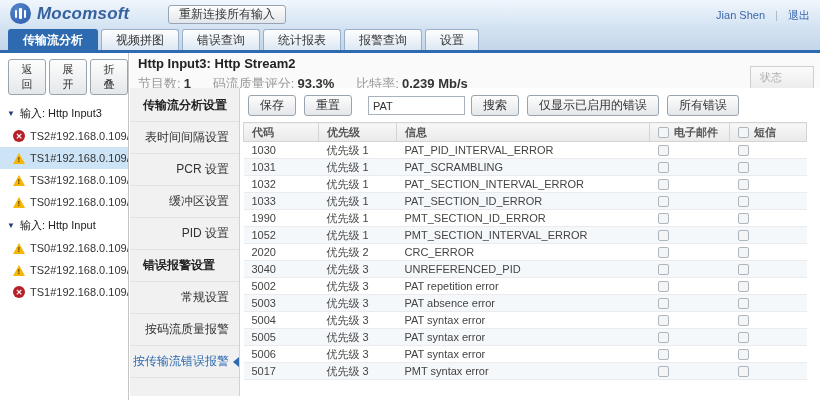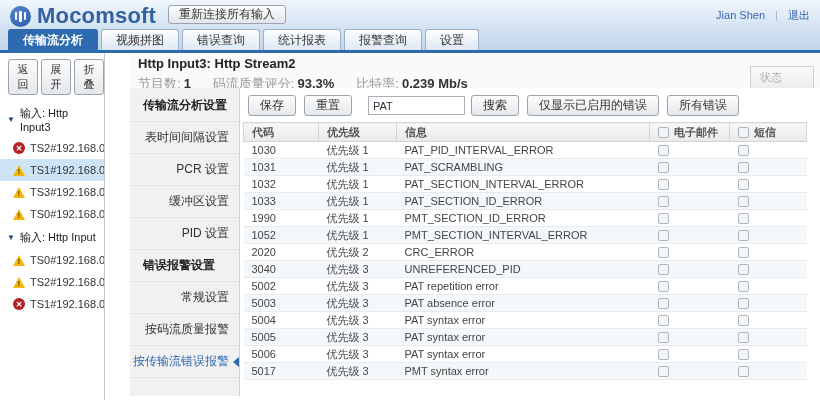--- a/index.html
+++ b/index.html
@@ -7,40 +7,40 @@
   body { font-family:"Liberation Sans", sans-serif; position:relative; background:#fff; font-size:12px; color:#333; }
 
   
   .top-header { position:absolute; left:0; top:0; width:820px; height:28px;
     background:linear-gradient(#f0f6fc,#d3e2f2); }
   .brand { position:absolute; left:10px; top:3px; display:flex; align-items:center; gap:6px; }
   .logo-circle { width:21px; height:21px; border-radius:50%;
     background:radial-gradient(circle at 35% 30%, #5585cc, #2a5ba9); display:flex; align-items:center; justify-content:center; gap:2px; }
   .logo-circle i { display:block; width:2.5px; background:#fff; border-radius:1px; }
   .logo-circle i:nth-child(1){height:8px;} .logo-circle i:nth-child(2){height:11px;} .logo-circle i:nth-child(3){height:8px;}
-  .brand-text { font-size:22px; font-weight:bold; color:#35619f; letter-spacing:0.2px; }
+  .brand-text { font-size:17px; font-weight:bold; color:#35619f; letter-spacing:0.2px;font-style:italic; }
   .reconnect-btn { position:absolute; left:168px; top:5px; height:19px; padding:0 10px;
     font-size:12px; color:#333; background:linear-gradient(#fdfdfd,#e2e6ea); border:1px solid #98a4b2;
     border-radius:3px; cursor:pointer; font-family:inherit; }
   .user-links { position:absolute; right:10px; top:8px; font-size:11px; color:#9aa7b5; }
   .user-links a { color:#3a67b0; text-decoration:none; cursor:pointer; }
   .user-links .sep { margin:0 7px; color:#a9b4c0; }
 
   
   .tabbar { position:absolute; left:0; top:28px; width:820px; height:22px;
     background:linear-gradient(#d3e2f2,#c3d6ea); }
   .tabbar-inner { position:absolute; left:8px; bottom:0; display:flex; gap:3px; }
   .main-tab { height:21px; line-height:20px; padding:0 14px; font-size:12px; color:#333;
     background:linear-gradient(#fdfeff,#dde8f3); border:1px solid #9ab0c8; border-bottom:none;
     border-radius:3px 3px 0 0; cursor:pointer; }
   .main-tab.active { background:#2d6ab0; color:#fff; font-weight:bold; border-color:#2d6ab0; }
   .tab-underline { position:absolute; left:0; top:50px; width:820px; height:3px; background:#2d6ab0; }
 
   
-  .sidebar { position:absolute; left:0; top:53px; width:105px; height:347px; background:#fff;
+  .sidebar { position:absolute; left:0; top:53px; width:129px; height:347px; background:#fff;
     border-right:1px solid #c6c6c6; overflow:hidden; }
   .sidebar-toolbar { padding:6px 0 6px 8px; display:flex; gap:3px; }
   .sbtn { font-size:11px; padding:2px 8px; color:#333; background:linear-gradient(#fdfdfd,#e4e7ea);
     border:1px solid #9aa4af; border-radius:3px; cursor:pointer; font-family:inherit; }
   .tree-group-header { display:flex; align-items:center; gap:5px; padding:5px 4px 4px 7px; font-size:11px; color:#222; cursor:pointer; }
   .tree-arrow { font-size:8px; color:#1f3f77; }
   .tree-item { display:flex; align-items:center; gap:5px; height:22px; padding-left:13px; font-size:11px; color:#333; cursor:pointer; white-space:nowrap; }
   .tree-item.selected { background:#cde4f7; }
   .icon-warning { width:0; height:0; border-left:6px solid transparent; border-right:6px solid transparent;
     border-bottom:11px solid #f5b50a; position:relative; flex:0 0 auto; }

